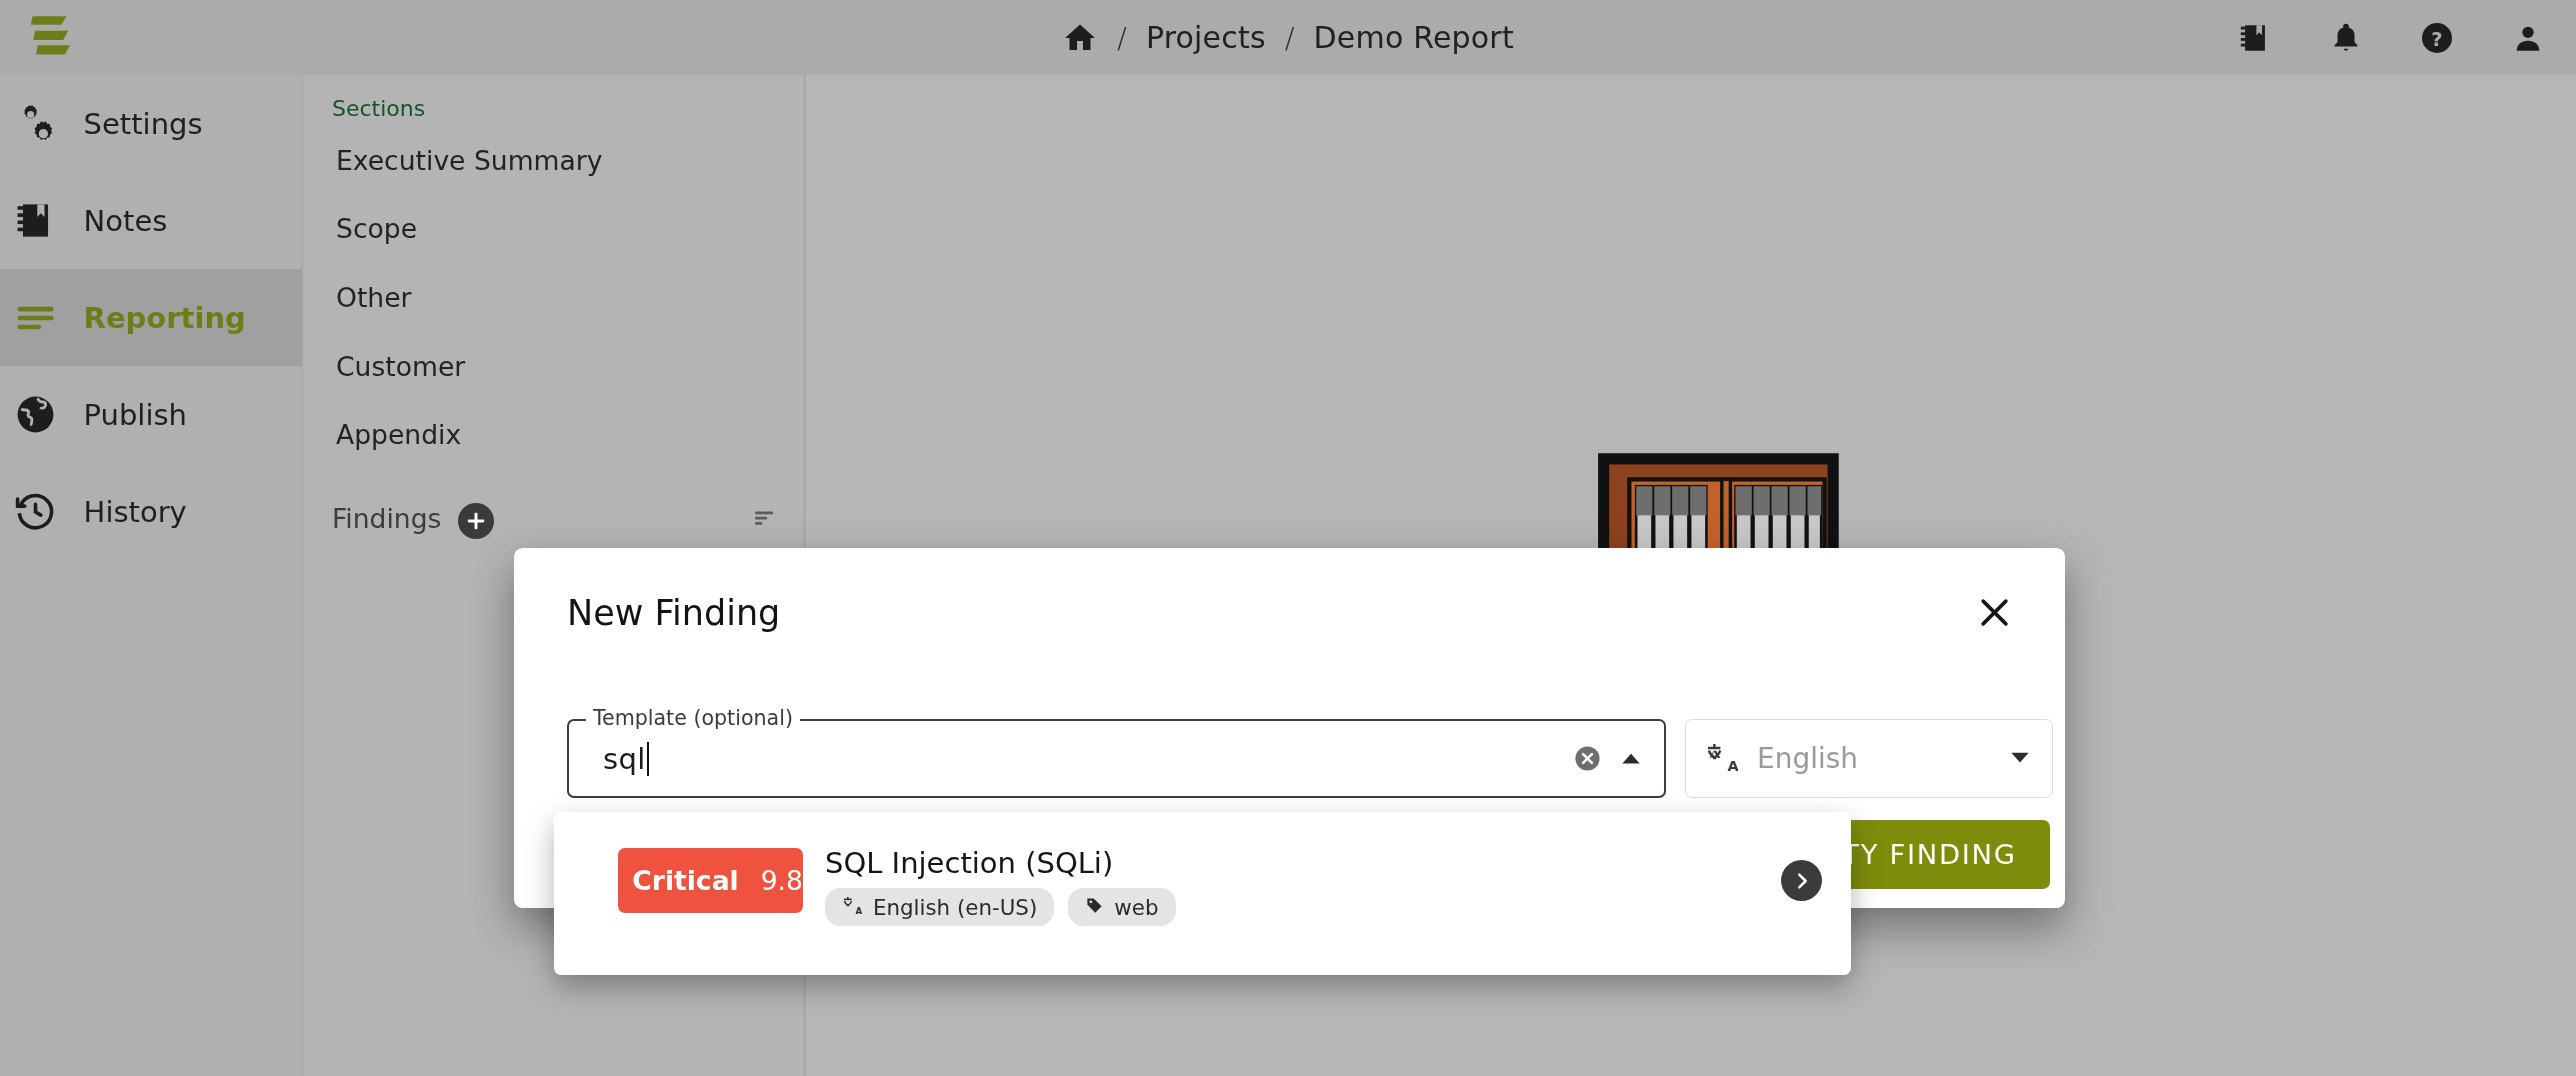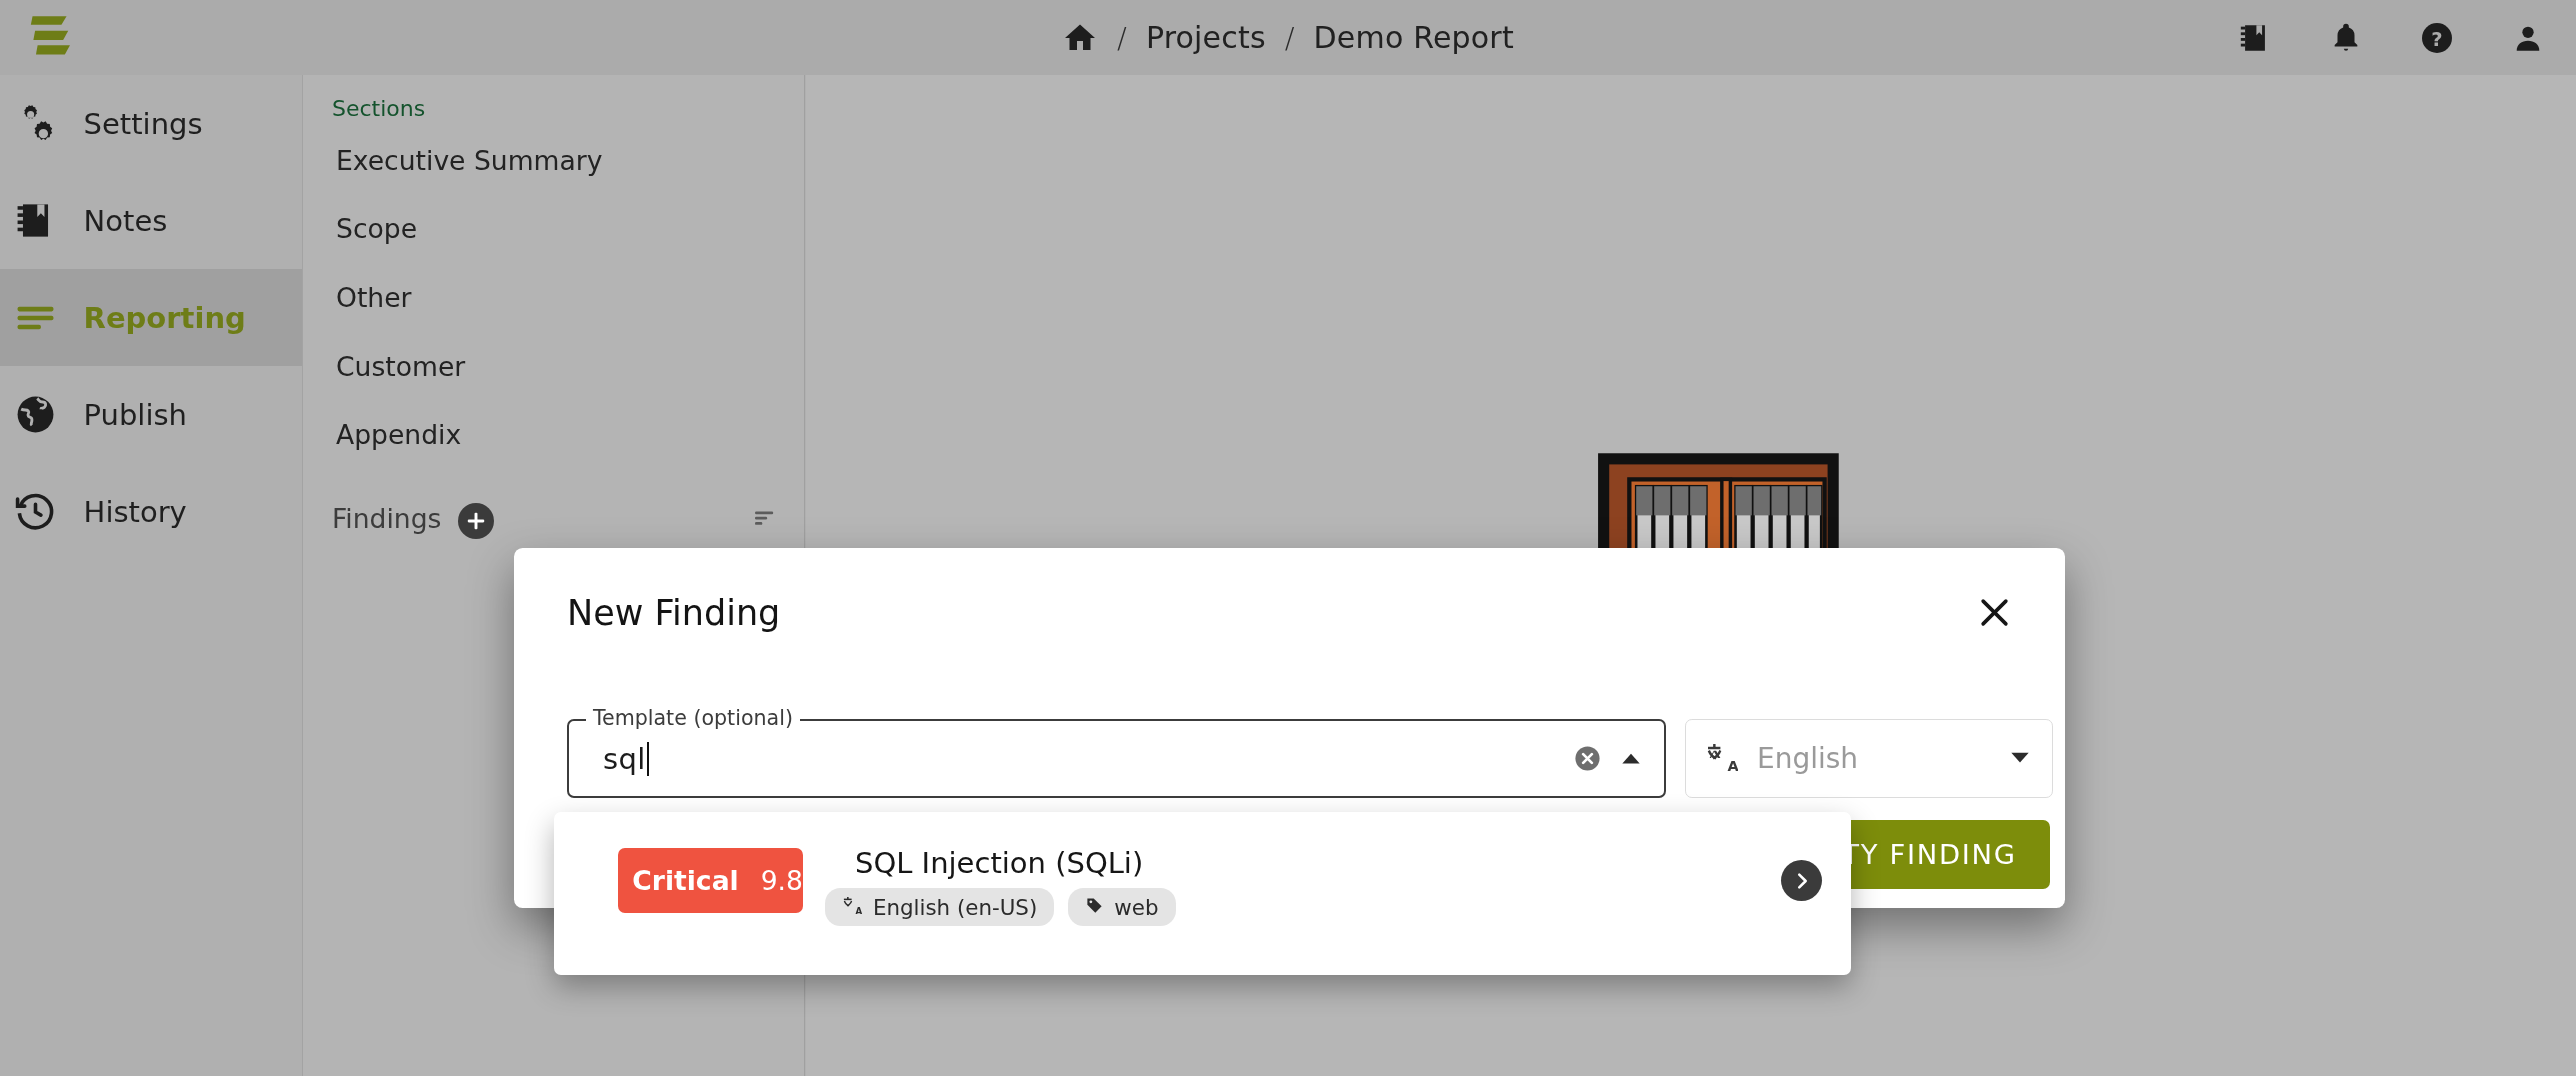--- a/index.html
+++ b/index.html
@@ -149,21 +149,21 @@
   }
   .sev-badge {
     background: #ef5340; color: #fff; border-radius: 6.9px;
     min-width: 185px; height: 65px;
     display: flex; align-items: center; justify-content: flex-end; gap: 22px;
     font-size: 26.6px; flex: 0 0 auto; margin-left: 25px;
   }
   .sev-label { font-weight: bold; }
   .sev-score { font-weight: normal; }
   .dd-body { margin-left: 22px; display: flex; flex-direction: column; gap: 8.6px; }
-  .dd-title { font-size: 29px; color: #161616; line-height: 1.1; margin-left: 30px; }
+  .dd-title { font-size: 29px; color: #161616; line-height: 1.1; }
   .dd-chips { display: flex; gap: 13.7px; }
   .chip {
     background: #e4e4e4; border-radius: 15.4px; height: 38px;
     display: inline-flex; align-items: center; gap: 10.3px; padding: 0 17px;
     font-size: 21.4px; color: #2b2b2b;
   }
   .dd-go {
     margin-left: auto; margin-top: 12px;
     width: 41px; height: 41px; border-radius: 50%; background: #3b3b3b;
     display: inline-flex; align-items: center; justify-content: center; cursor: pointer;

